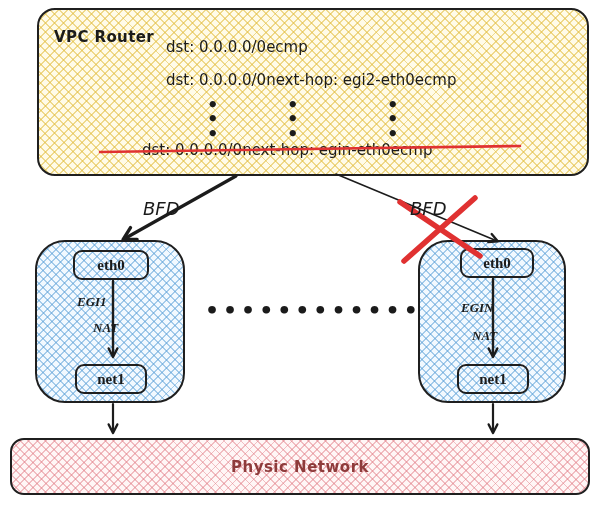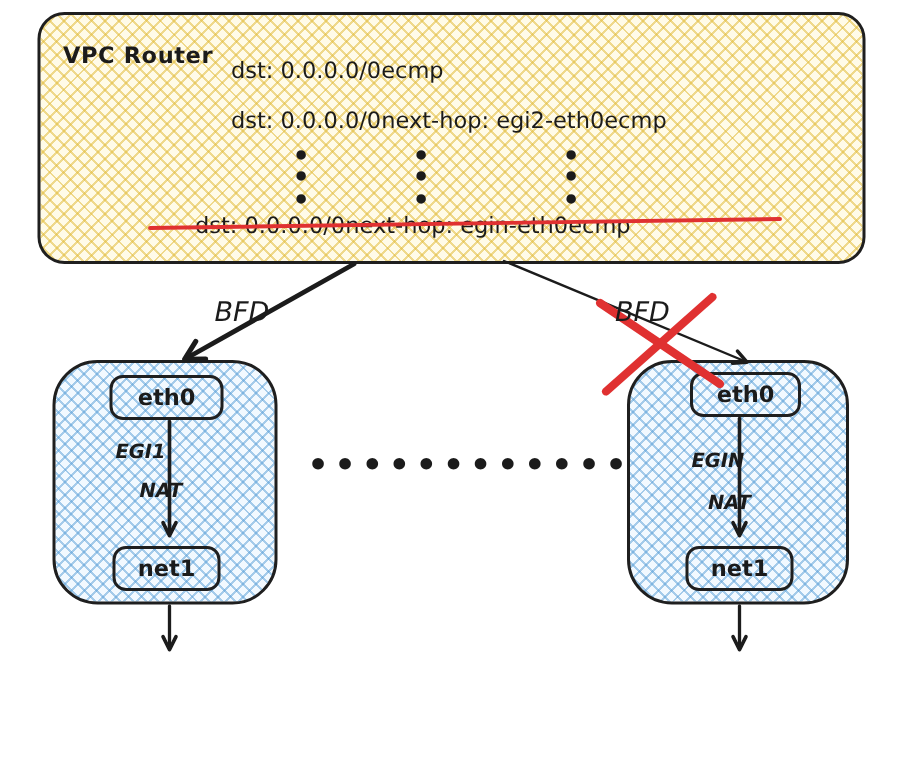--- a/index.html
+++ b/index.html
@@ -22,26 +22,28 @@
     pointer-events: none;
     z-index: 5;
   }
 
   
   .hatch-yellow {
     background-color: #fffbe8;
     background-image:
       repeating-linear-gradient(45deg,  rgba(226,189,64,.55) 0 1.4px, transparent 1.4px 6.5px),
       repeating-linear-gradient(135deg, rgba(226,189,64,.55) 0 1.4px, transparent 1.4px 6.5px);
+    margin-left: 12px;
   }
   .hatch-blue {
     background-color: #f2f9ff;
     background-image:
       repeating-linear-gradient(45deg,  rgba(88,158,214,.5) 0 1.4px, transparent 1.4px 6px),
       repeating-linear-gradient(135deg, rgba(88,158,214,.5) 0 1.4px, transparent 1.4px 6px);
+    font-family: Liberation Serif, serif;
   }
   .hatch-pink {
     background-color: #fff6f6;
     background-image:
       repeating-linear-gradient(45deg,  rgba(224,120,130,.45) 0 1.3px, transparent 1.3px 6px),
       repeating-linear-gradient(135deg, rgba(224,120,130,.45) 0 1.3px, transparent 1.3px 6px);
   }
 
   
   .router {
@@ -213,20 +215,23 @@
 
   <div class="dots-separator">•••••••••••••</div>
 
   <div class="egi egi-right hatch-blue">
     <div class="chip eth hatch-blue">eth0</div>
     <div class="egi-name">EGIN</div>
     <div class="nat-label">NAT</div>
     <div class="chip net hatch-blue">net1</div>
   </div>
 
+  <div class="network hatch-pink">
+    <span>Physic Network</span>
+  </div>
 
   <svg class="overlay" viewBox="0 0 602 507" xmlns="http://www.w3.org/2000/svg">
     <defs>
       <marker id="ah" viewBox="0 0 12 12" refX="9" refY="6" markerWidth="13" markerHeight="13" orient="auto" markerUnits="userSpaceOnUse">
         <path d="M2,2 L10,6 L2,10" fill="none" stroke="#1c1c1c" stroke-width="2.2" stroke-linecap="round" stroke-linejoin="round"></path>
       </marker>
       <marker id="ahBig" viewBox="0 0 16 16" refX="12" refY="8" markerWidth="18" markerHeight="18" orient="auto" markerUnits="userSpaceOnUse">
         <path d="M2,2 L13,8 L2,14" fill="none" stroke="#1c1c1c" stroke-width="3" stroke-linecap="round" stroke-linejoin="round"></path>
       </marker>
     </defs>

